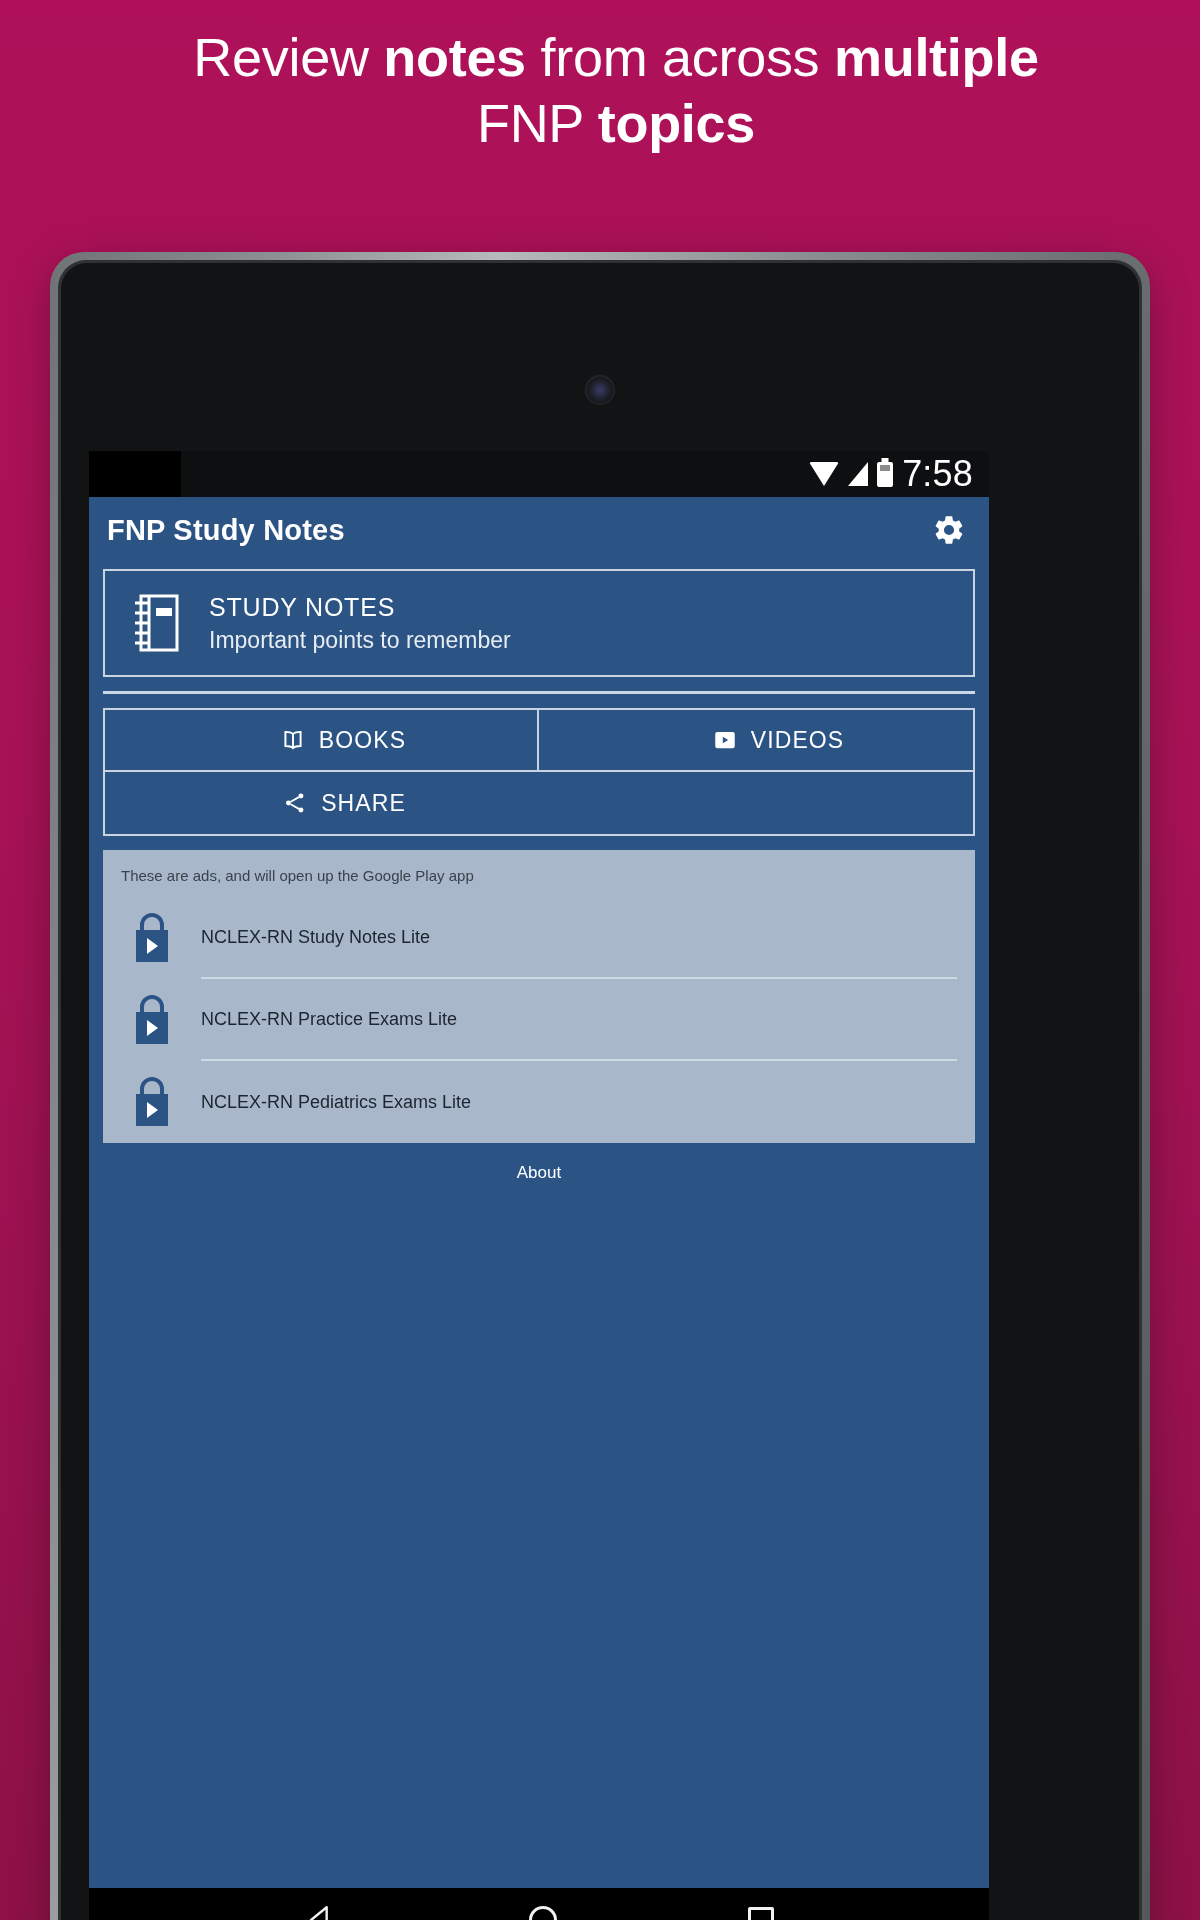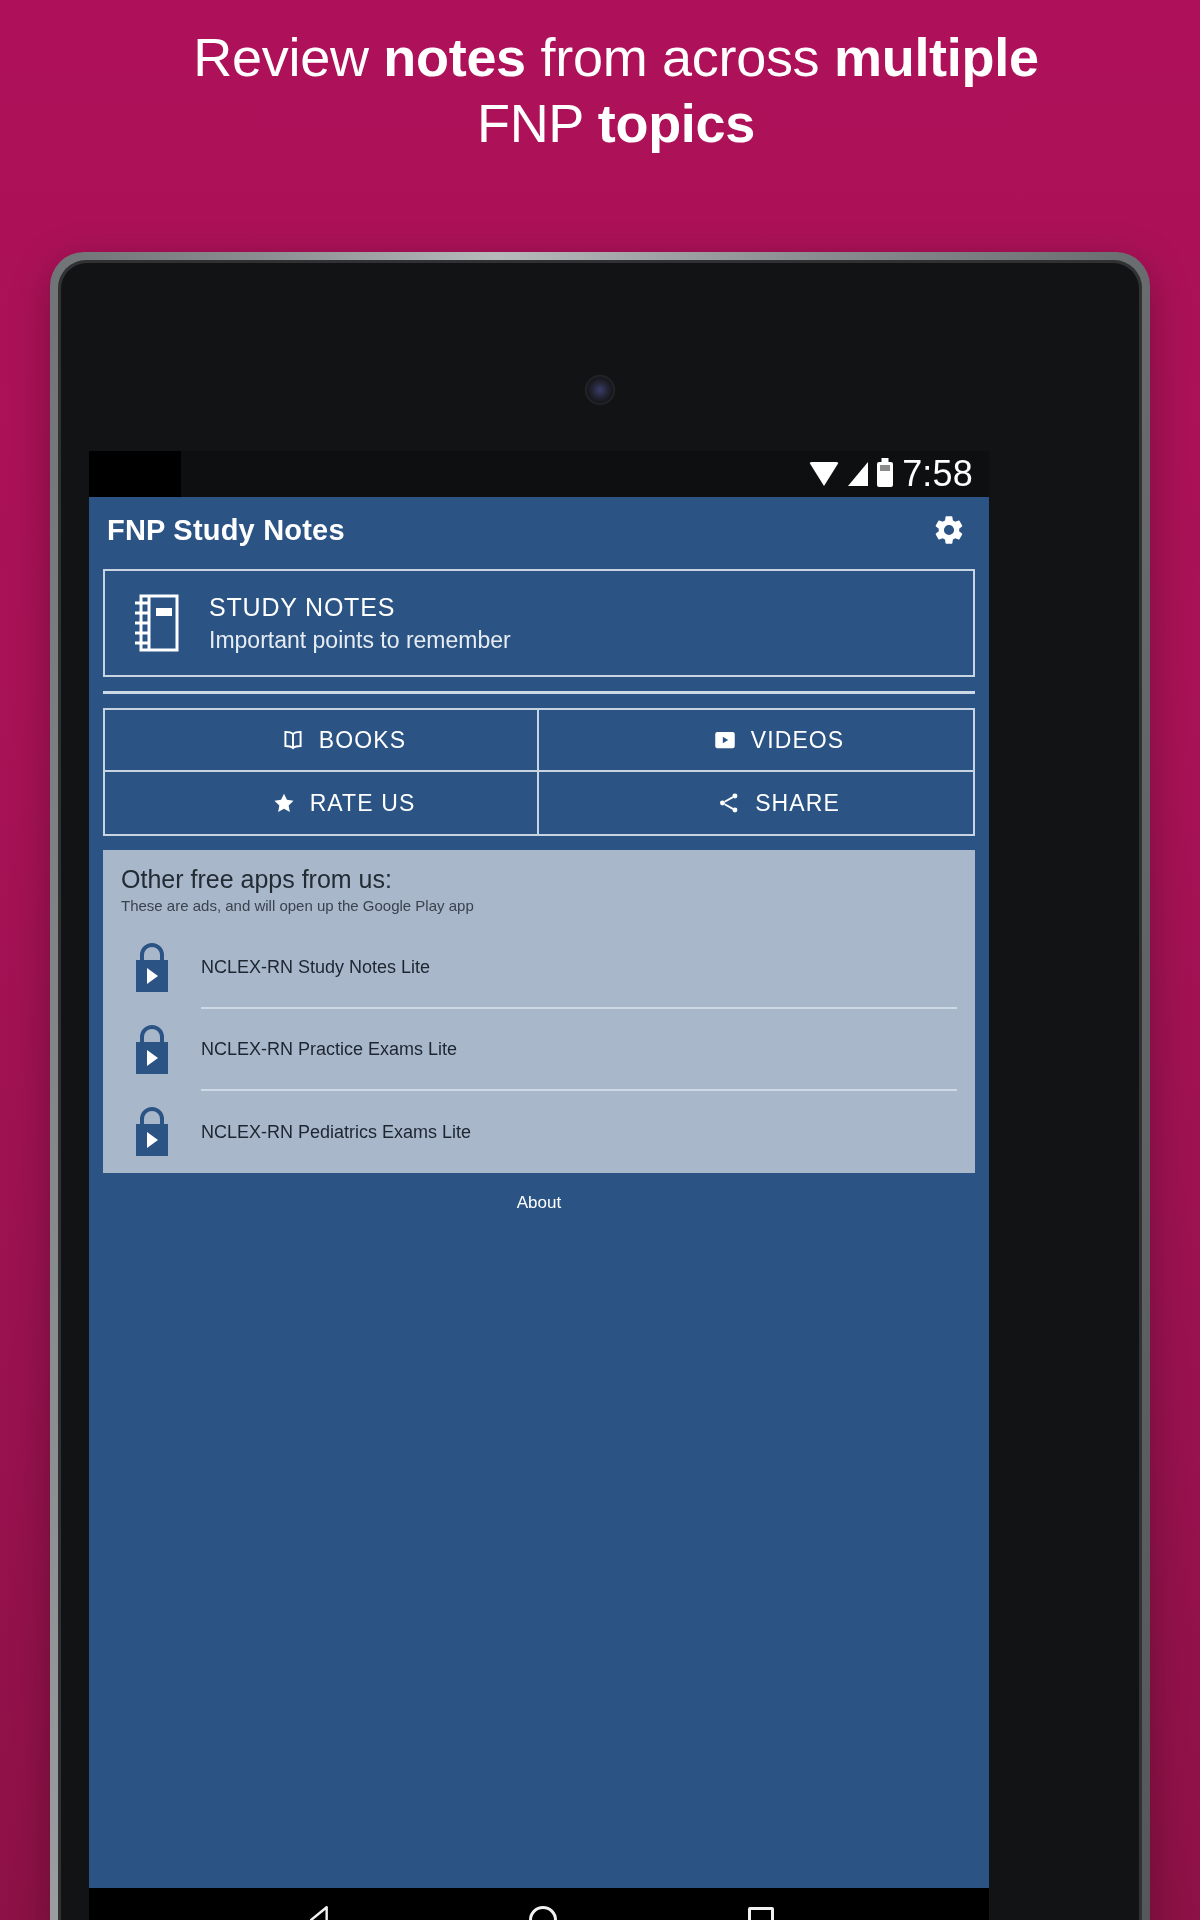--- a/index.html
+++ b/index.html
@@ -348,40 +348,33 @@
                 </svg>
                 <span>BOOKS</span>
               </div>
               <div class="gcell bb">
                 <svg width="26" height="26" viewBox="0 0 24 24">
                   <rect x="3" y="4.5" width="18" height="15" rx="2" fill="#ffffff"></rect>
                   <path d="M10 9l5 3-5 3z" fill="#2B5485"></path>
                 </svg>
                 <span>VIDEOS</span>
               </div>
-              <div class="gcell rb">
-                <svg width="26" height="26" viewBox="0 0 24 24">
-                  <path fill="#ffffff" d="M12 3.5l2.7 5.6 6.1.8-4.5 4.3 1.1 6.1L12 17.4l-5.4 2.9 1.1-6.1-4.5-4.3 6.1-.8z"></path>
-                </svg>
-                <span>RATE US</span>
-              </div>
               <div class="gcell">
                 <svg width="26" height="26" viewBox="0 0 24 24">
                   <circle cx="17.5" cy="5.5" r="2.3" fill="#ffffff"></circle>
                   <circle cx="17.5" cy="18.5" r="2.3" fill="#ffffff"></circle>
                   <circle cx="6" cy="12" r="2.3" fill="#ffffff"></circle>
                   <line x1="8" y1="10.8" x2="15.6" y2="6.6" stroke="#ffffff" stroke-width="1.7"></line>
                   <line x1="8" y1="13.2" x2="15.6" y2="17.4" stroke="#ffffff" stroke-width="1.7"></line>
                 </svg>
                 <span>SHARE</span>
               </div>
             </div>
 
             <div class="ads-panel">
-              <div class="ads-title">Other free apps from us:</div>
               <div class="ads-sub">These are ads, and will open up the Google Play app</div>
 
               <div class="ad-row">
                 <svg width="46" height="52" viewBox="0 0 46 52">
                   <path d="M13 18V13a10 10 0 0 1 20 0v5" fill="none" stroke="#2B5485" stroke-width="4"></path>
                   <rect x="7" y="18" width="32" height="32" fill="#2B5485"></rect>
                   <path d="M18 26l11 8-11 8z" fill="#ffffff"></path>
                 </svg>
                 <span class="ad-label">NCLEX-RN Study Notes Lite</span>
               </div>

